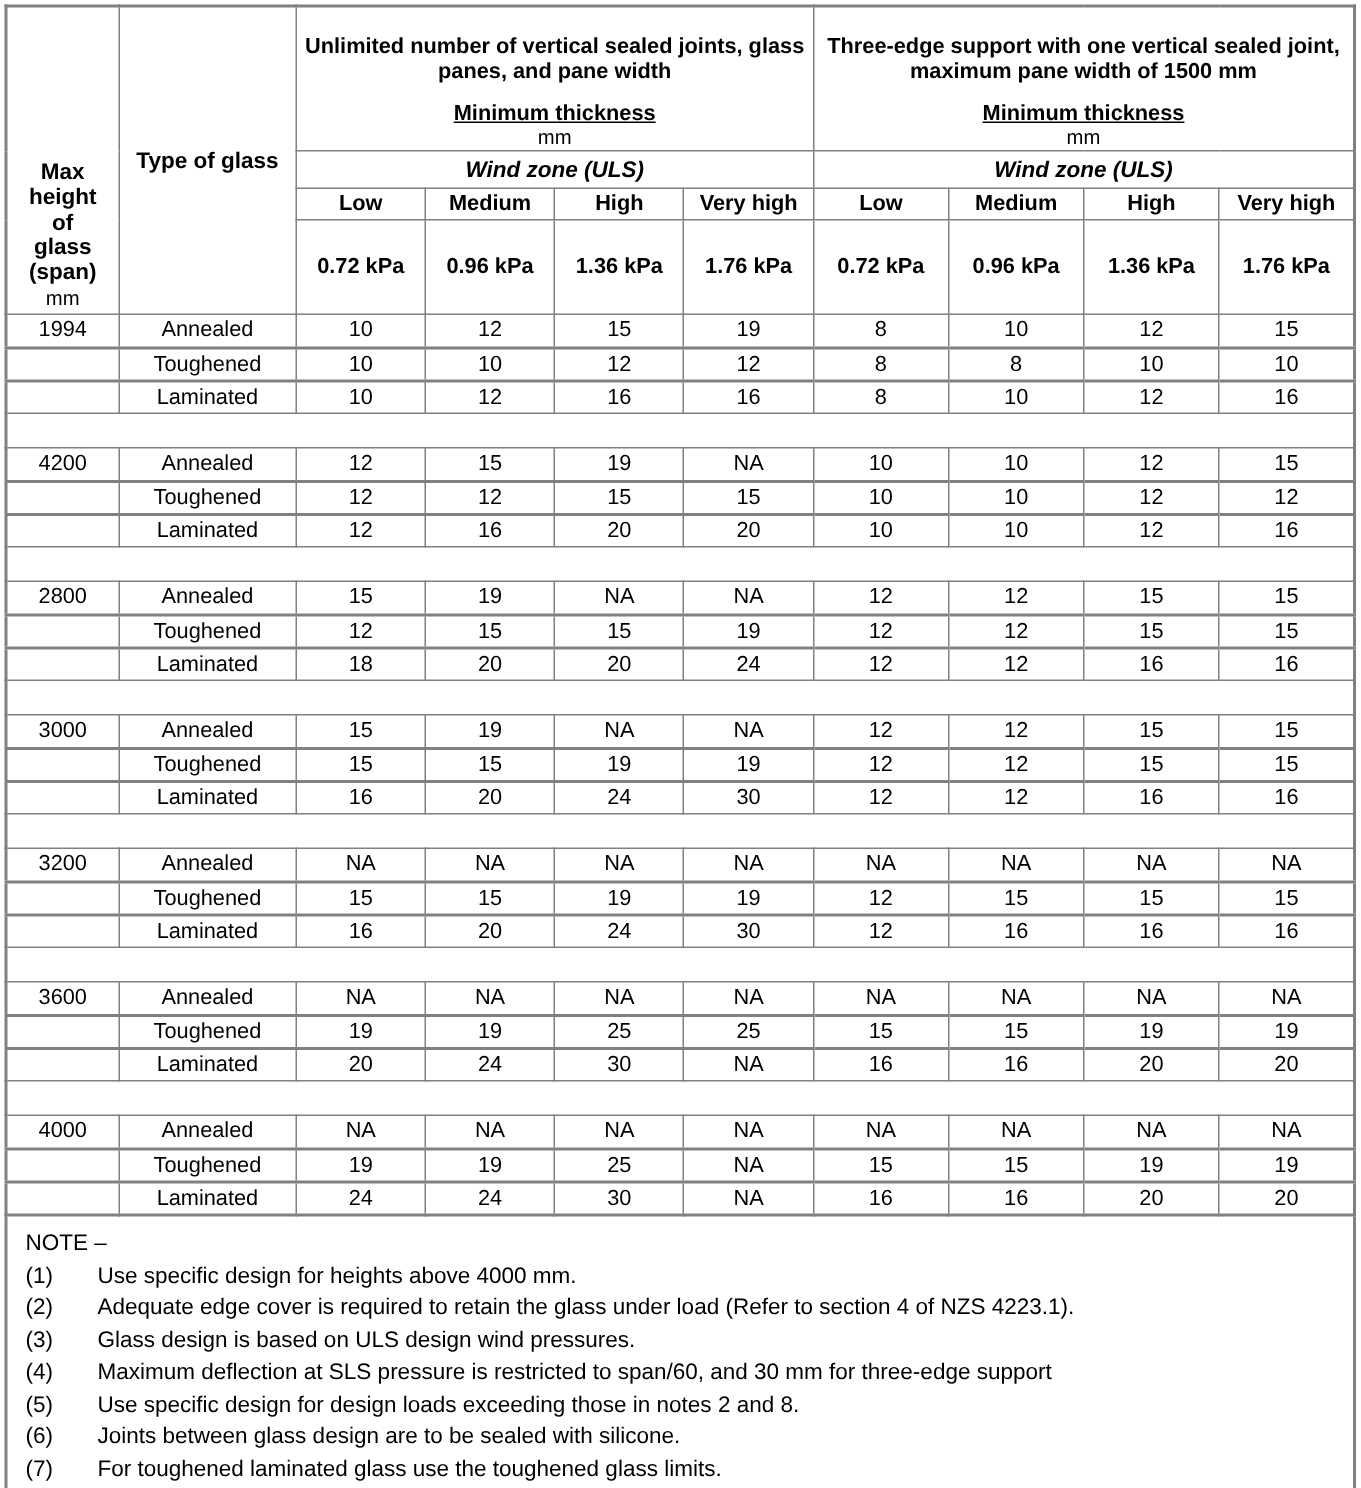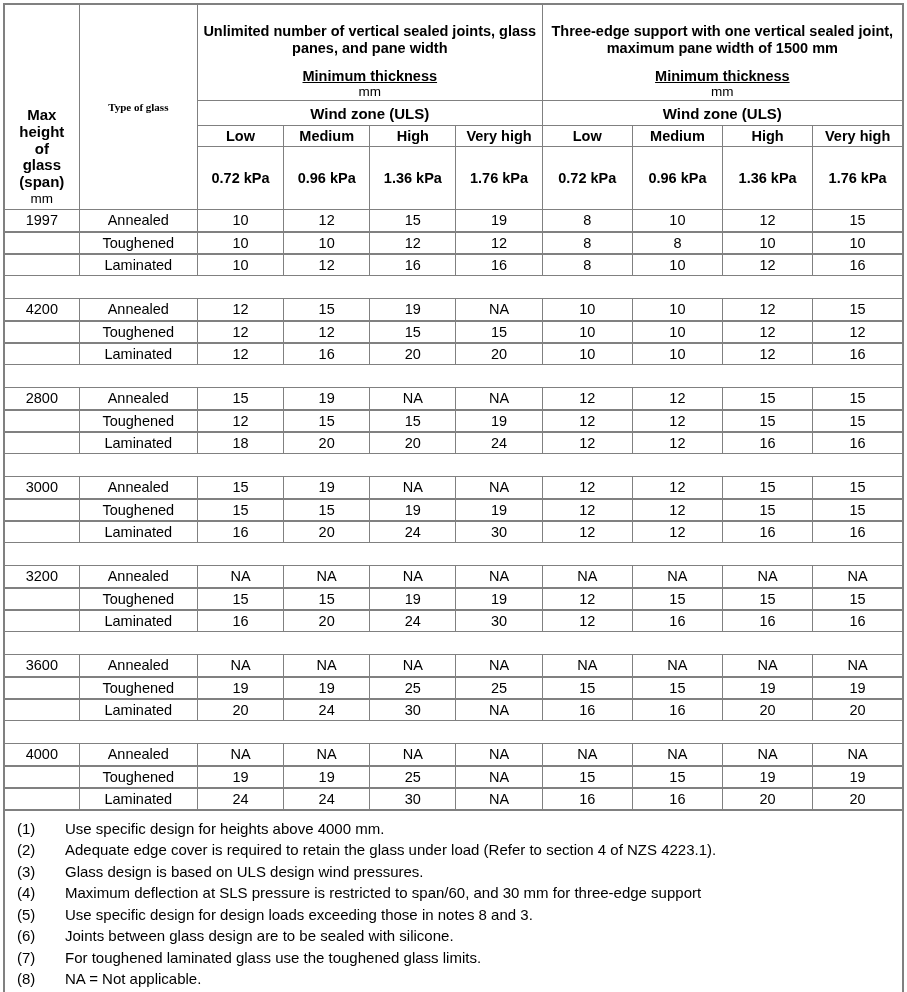--- a/index.html
+++ b/index.html
@@ -33,28 +33,28 @@
   col.col-g2 { width: 90px; }
 
   th.corner-height {
     vertical-align: bottom;
     padding-bottom: 3px;
     font-size: 15px;
     line-height: 1.12;
   }
   th.corner-height .hz-title { white-space: pre-line; margin-top: 20px; }
   th.corner-height .hz-unit  { font-weight: normal; font-size: 13.5px; }
-  th.corner-type { font-size: 11px; font-family: Liberation Serif, serif; }
+  th.corner-type { font-size: 15px; }
 
   th.group-head { height: 83px; vertical-align: top; padding-top: 6px; }
   .g-title { font-size: 14.5px; line-height: 1.18; margin: 12px auto; }
   .g-sub   { font-size: 14.5px; margin-top: 9px; line-height: 1.1; text-decoration: underline; }
   .g-unit  { font-weight: normal; font-size: 13.5px; line-height: 1.1; }
 
-  tr.windzone-row th { height: 25px; font-size: 15px; }
+  tr.windzone-row th { height: 25px; font-size: 15px; font-style: italic; }
   tr.zones-row th    { height: 21px; }
   tr.kpa-row th      { height: 63px; }
 
   tbody td { font-size: 14.5px; height: 22px; }
   tr.row-annealed td, tr.row-toughened td { border-bottom-width: 2px; }
   tr.sep td { height: 23px; }
 
   .notes {
     width: 901px;
     border: 2px solid #808080;
@@ -127,21 +127,21 @@
         <th>1.36 kPa</th>
         <th>1.76 kPa</th>
         <th>0.72 kPa</th>
         <th>0.96 kPa</th>
         <th>1.36 kPa</th>
         <th>1.76 kPa</th>
       </tr>
     </thead>
     <tbody id="table-body">
         <tr class="data-row row-annealed">
-          <td class="c-height-cell">1997</td>
+          <td class="c-height-cell">1994</td>
           <td class="c-type-cell">Annealed</td>
           <td class="val g1">10</td>
           <td class="val g1">12</td>
           <td class="val g1">15</td>
           <td class="val g1">19</td>
           <td class="val g2">8</td>
           <td class="val g2">10</td>
           <td class="val g2">12</td>
           <td class="val g2">15</td>
         </tr>
@@ -400,40 +400,41 @@
           <td class="val g1">NA</td>
           <td class="val g2">16</td>
           <td class="val g2">16</td>
           <td class="val g2">20</td>
           <td class="val g2">20</td>
         </tr>
       </tbody>
   </table>
 
   <div class="notes">
+    <div class="notes-heading">NOTE –</div>
     <div id="notes-list">
         <div class="note-row">
           <span class="note-num">(1)</span>
           <span class="note-text">Use specific design for heights above 4000 mm.</span>
         </div>
         <div class="note-row">
           <span class="note-num">(2)</span>
           <span class="note-text">Adequate edge cover is required to retain the glass under load (Refer to section 4 of NZS 4223.1).</span>
         </div>
         <div class="note-row">
           <span class="note-num">(3)</span>
           <span class="note-text">Glass design is based on ULS design wind pressures.</span>
         </div>
         <div class="note-row">
           <span class="note-num">(4)</span>
           <span class="note-text">Maximum deflection at SLS pressure is restricted to span/60, and 30 mm for three-edge support</span>
         </div>
         <div class="note-row">
           <span class="note-num">(5)</span>
-          <span class="note-text">Use specific design for design loads exceeding those in notes 8 and 3.</span>
+          <span class="note-text">Use specific design for design loads exceeding those in notes 2 and 8.</span>
         </div>
         <div class="note-row">
           <span class="note-num">(6)</span>
           <span class="note-text">Joints between glass design are to be sealed with silicone.</span>
         </div>
         <div class="note-row">
           <span class="note-num">(7)</span>
           <span class="note-text">For toughened laminated glass use the toughened glass limits.</span>
         </div>
         <div class="note-row">

